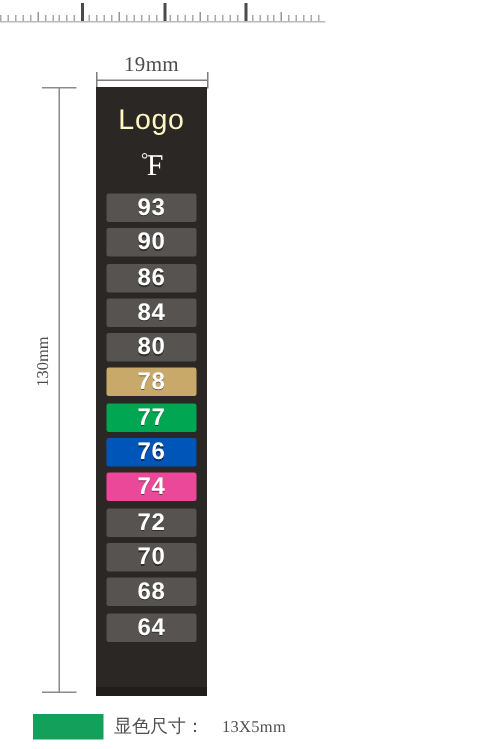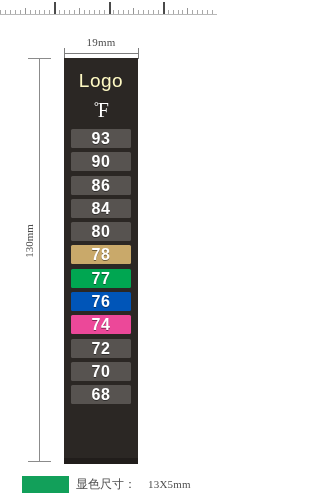--- a/index.html
+++ b/index.html
@@ -42,21 +42,21 @@
     left: 62px;
     top: 36px;
     width: 78px;
     height: 22px;
   }
   #width-dim .wlabel {
     position: absolute;
     left: 0; top: 0;
     width: 78px;
     text-align: center;
-    font-size: 11px;
+    font-size: 14px;
     color: #4c4c4c;
     font-family: "Liberation Serif", serif;
     letter-spacing: 0.2px;
   }
   #width-dim .wline {
     position: absolute;
     left: 2px;
     top: 17px;
     width: 74px;
     height: 1px;
@@ -323,20 +323,23 @@
       </div>
       <div class="seg" style="background: rgb(87, 83, 80);">
         <div class="val">72</div>
       </div>
       <div class="seg" style="background: rgb(87, 83, 80);">
         <div class="val">70</div>
       </div>
       <div class="seg" style="background: rgb(87, 83, 80);">
         <div class="val">68</div>
       </div>
+      <div class="seg" style="background: rgb(87, 83, 80);">
+        <div class="val">64</div>
+      </div>
     </div>
 </div>
 
 <div id="black-bar"></div>
 
 <div id="footer">
   <div class="swatch" style="background: rgb(18, 160, 90);"></div>
   <div class="caption">
     <span>显色尺寸：</span><span class="size">13X5mm</span>
   </div>

